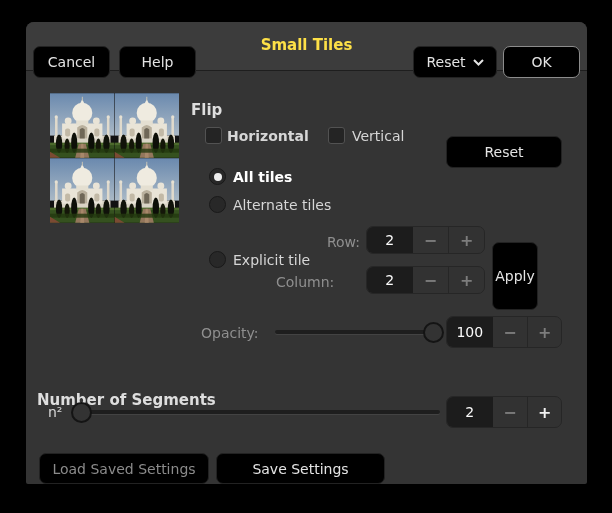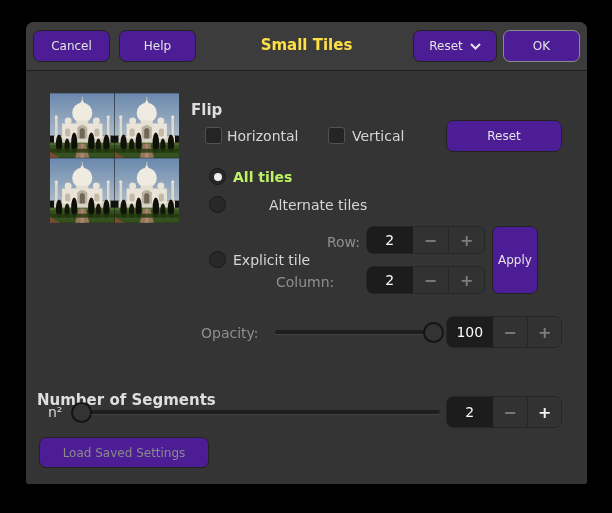--- a/index.html
+++ b/index.html
@@ -20,41 +20,41 @@
     background:#3c3c3c; border-bottom:1px solid #1e1e1e;
     border-radius:8px 8px 0 0;
   }
   .title {
     position:absolute; left:0; top:14px; width:100%;
     text-align:center; color:#fde047; font-weight:bold; font-size:15px;
     pointer-events:none;
   }
   .btn {
     position:absolute; box-sizing:border-box;
-    background:#4c1d95; border:1px solid #222;
-    border-radius:7px; color:#e4e4e4; font-size:12px;
-    display:flex; align-items:center; justify-content:center;
-    cursor:default; gap:7px;
+    background:#000000; border:1px solid #222;
+    border-radius:7px; color:#e4e4e4; font-size:14px;
+    display:flex; align-items:center; justify-content:center;
+    cursor:default; gap:7px;margin-top:16px;
   }
   .btn.suggested { border:1px solid #8c8c8c; }
   .btn.dim-text { color:#8b8b8b; }
   .chev {
     width:11px; height:7px; display:inline-block;
   }
   .chev svg { display:block; }
 
   
   .preview {
     position:absolute; left:24px; top:71px; width:129px; height:130px;
     background:#111; overflow:hidden;
   }
   .heading { position:absolute; color:#dedede; font-weight:bold; font-size:15px; }
   .label   { position:absolute; color:#d6d6d6; font-size:14px; }
   .label.dim { color:#8f8f8f; }
-  .label.bold { font-weight:bold; color:#bef264; }
+  .label.bold { font-weight:bold; color:#ffffff; }
 
   .checkbox {
     position:absolute; width:17px; height:17px; box-sizing:border-box;
     background:#242424; border:1px solid #525252; border-radius:3px;
   }
   .radio {
     position:absolute; width:17px; height:17px; box-sizing:border-box;
     background:#282828; border:1px solid #191919; border-radius:50%;
     display:flex; align-items:center; justify-content:center;
   }
@@ -162,32 +162,32 @@
         <use href="#taj" x="0" y="0" width="64.5" height="65"></use>
         <use href="#taj" x="64.5" y="0" width="64.5" height="65"></use>
         <use href="#taj" x="0" y="65" width="64.5" height="65"></use>
         <use href="#taj" x="64.5" y="65" width="64.5" height="65"></use>
       </svg>
     </div>
 
     <div class="heading" style="left:165px; top:67px;margin-top:12px;">Flip</div>
 
     <div class="checkbox" style="left:179px; top:105px;"></div>
-    <div class="label" style="left:201px; top:106px;">Horizontal</div>
+    <div class="label" style="left:201px; top:106px;font-weight:bold;">Horizontal</div>
 
     <div class="checkbox" style="left:302px; top:105px;"></div>
     <div class="label" style="left:326px; top:106px;">Vertical</div>
 
     <div class="btn" style="left:420px; top:98px; width:116px; height:32px;">Reset</div>
 
     <div class="radio checked" style="left:183px; top:146px;"></div>
     <div class="label bold" style="left:207px; top:147px;">All tiles</div>
 
     <div class="radio" style="left:183px; top:174px;"></div>
-    <div class="label" style="left:207px; top:175px;margin-left:36px;">Alternate tiles</div>
+    <div class="label" style="left:207px; top:175px;">Alternate tiles</div>
 
     <div class="radio" style="left:183px; top:229px;"></div>
     <div class="label" style="left:207px; top:230px;">Explicit tile</div>
 
     <div class="label dim" style="left:250px; top:212px; width:84px; text-align:right;">Row:</div>
     <div class="spin" style="left:340px; top:204px; width:119px;">
       <div class="spin-value" style="width:46px;">2</div>
       <button class="spin-btn" style="width:36px; border-left:none;">
         <span>−</span>
       </button>
@@ -231,15 +231,16 @@
       <div class="spin-value" style="width:46px;">2</div>
       <button class="spin-btn" style="width:35px; border-left:none;">
         <span>−</span>
       </button>
       <button class="spin-btn bright" style="width:34px;">
         <span>+</span>
       </button>
     </div>
 
     <div class="btn dim-text" style="left:13px; top:415px; width:170px; height:31px;">Load Saved Settings</div>
+    <div class="btn" style="left:190px; top:415px; width:169px; height:31px;">Save Settings</div>
 
   </div>
 </div>
 
 </body></html>

